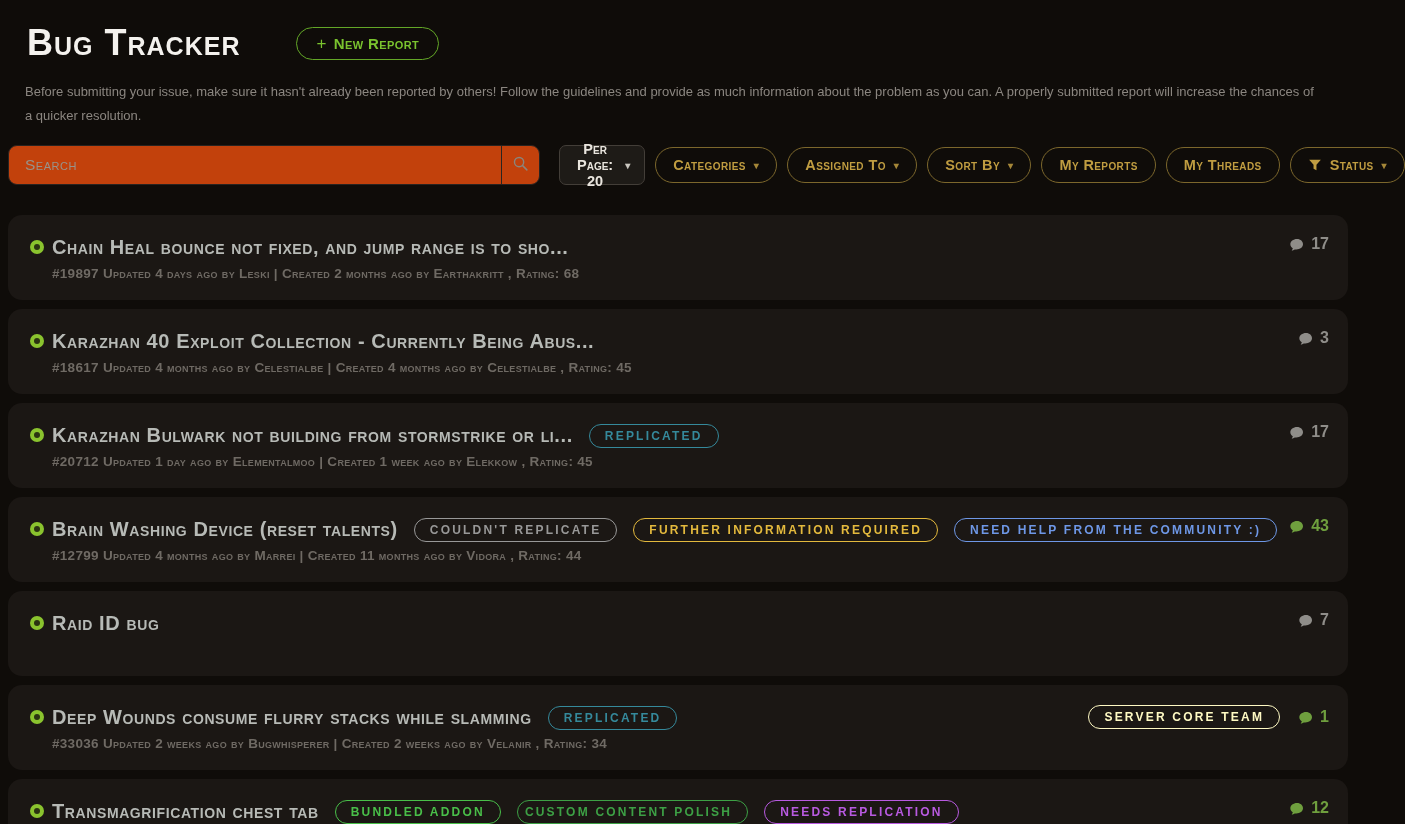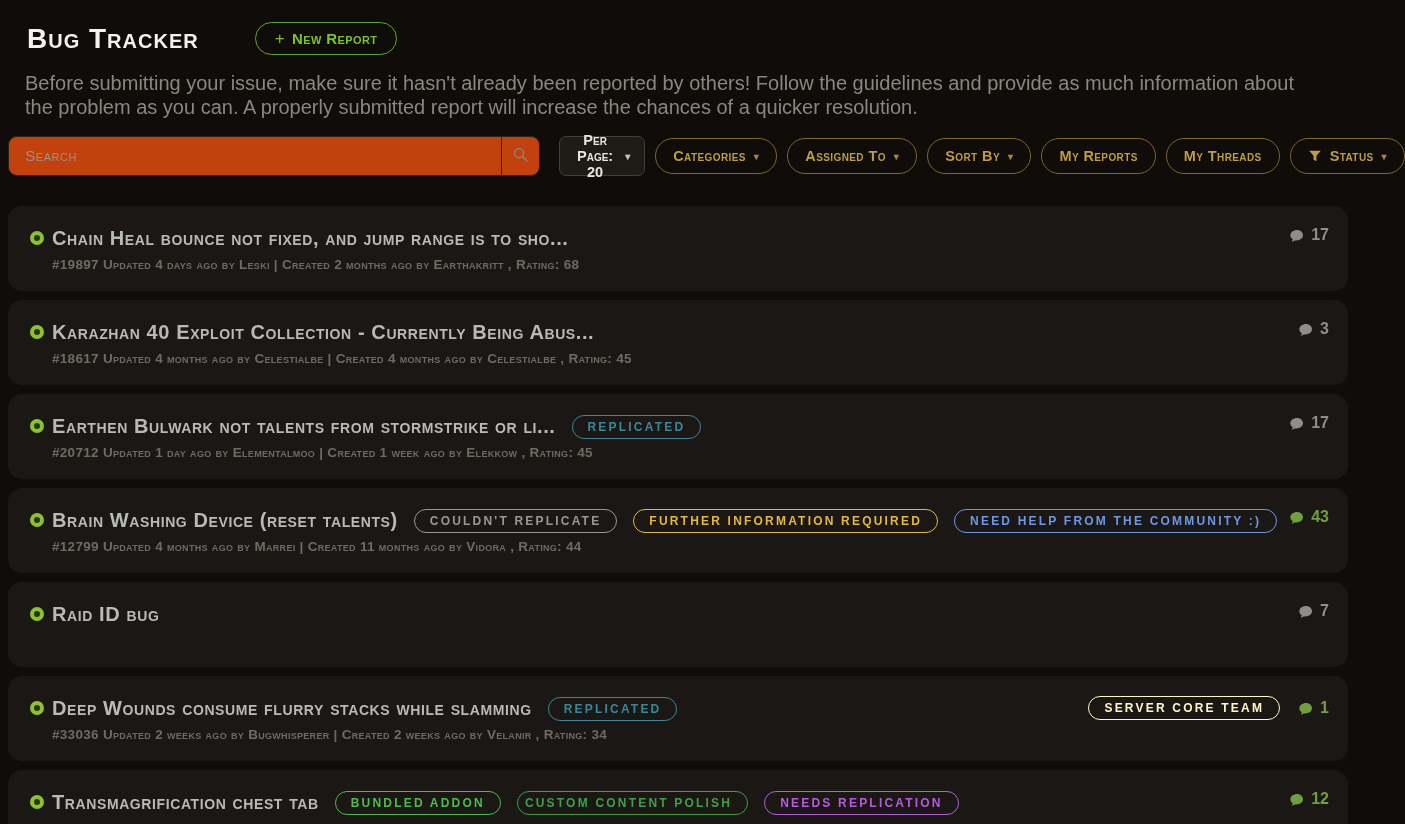--- a/index.html
+++ b/index.html
@@ -7,34 +7,34 @@
     width:1405px;height:824px;overflow:hidden;
     background:#0f0c09;
     font-family:"Liberation Sans", sans-serif;
     color:#b6b9b5;
   }
   .page{position:relative;width:1405px;height:824px;}
 
   
   .header-row{display:flex;align-items:center;padding:22px 0 0 27px;gap:56px;}
   .page-title{
-    font-size:28px;font-weight:700;color:#f4f2ee;
+    font-size:36px;font-weight:700;color:#f4f2ee;
     font-variant:small-caps;letter-spacing:1px;margin:0;
   }
   .new-report-btn{
     display:inline-flex;align-items:center;gap:7px;
     background:transparent;border:1px solid #63a727;border-radius:19px;
     color:#7ac32e;font-family:inherit;font-variant:small-caps;font-weight:700;
     font-size:15px;letter-spacing:.4px;padding:7px 19px;cursor:pointer;
   }
   .plus-glyph{font-size:17px;font-weight:400;line-height:1;}
 
   .intro{
     margin:16px 0 0 25px;width:1295px;
-    color:#8b8680;font-size:20px;line-height:24px;
+    color:#8b8680;font-size:13px;line-height:24px;
   }
 
   
   .toolbar{display:flex;align-items:center;margin:17px 0 0 8px;gap:10px;}
   .search-box{
     width:532px;height:40px;flex:none;
     background:#c2410c;border:1px solid #282320;border-radius:9px;
     display:flex;align-items:stretch;box-sizing:border-box;
   }
   .search-box input{
@@ -213,21 +213,21 @@
           </svg>
         </span>
         <span class="count-num">3</span>
       </span>
     </div>
   </div>
 
   <div class="report-card">
     <div class="row-main">
       <span class="status-dot"></span>
-      <span class="report-title">Earthen Bulwark not talents from stormstrike or li...</span>
+      <span class="report-title">Karazhan Bulwark not building from stormstrike or li...</span>
       <span class="badges-wrap"><span class="badge" style="color: rgb(53, 137, 155);">REPLICATED</span></span>
     </div>
     <div class="report-meta">#20712 Updated 1 day ago by Elementalmoo | Created 1 week ago by Elekkow , Rating: 45</div>
     <div class="right-area">
       <span class="right-badges" style="display:flex;align-items:center;gap:14px;"></span>
       <span class="comments read">
         <span class="bubble-icon">
           <svg width="16" height="16" viewBox="0 0 24 24" fill="currentColor">
             <path d="M12 3C6.48 3 2 6.48 2 10.8c0 2.47 1.45 4.66 3.7 6.09-.12 1.05-.6 2.32-1.66 3.36 0 0 2.66-.2 4.72-1.67.74.15 1.5.22 2.24.22 5.52 0 10-3.48 10-7.8S17.52 3 12 3z"></path>
           </svg>

